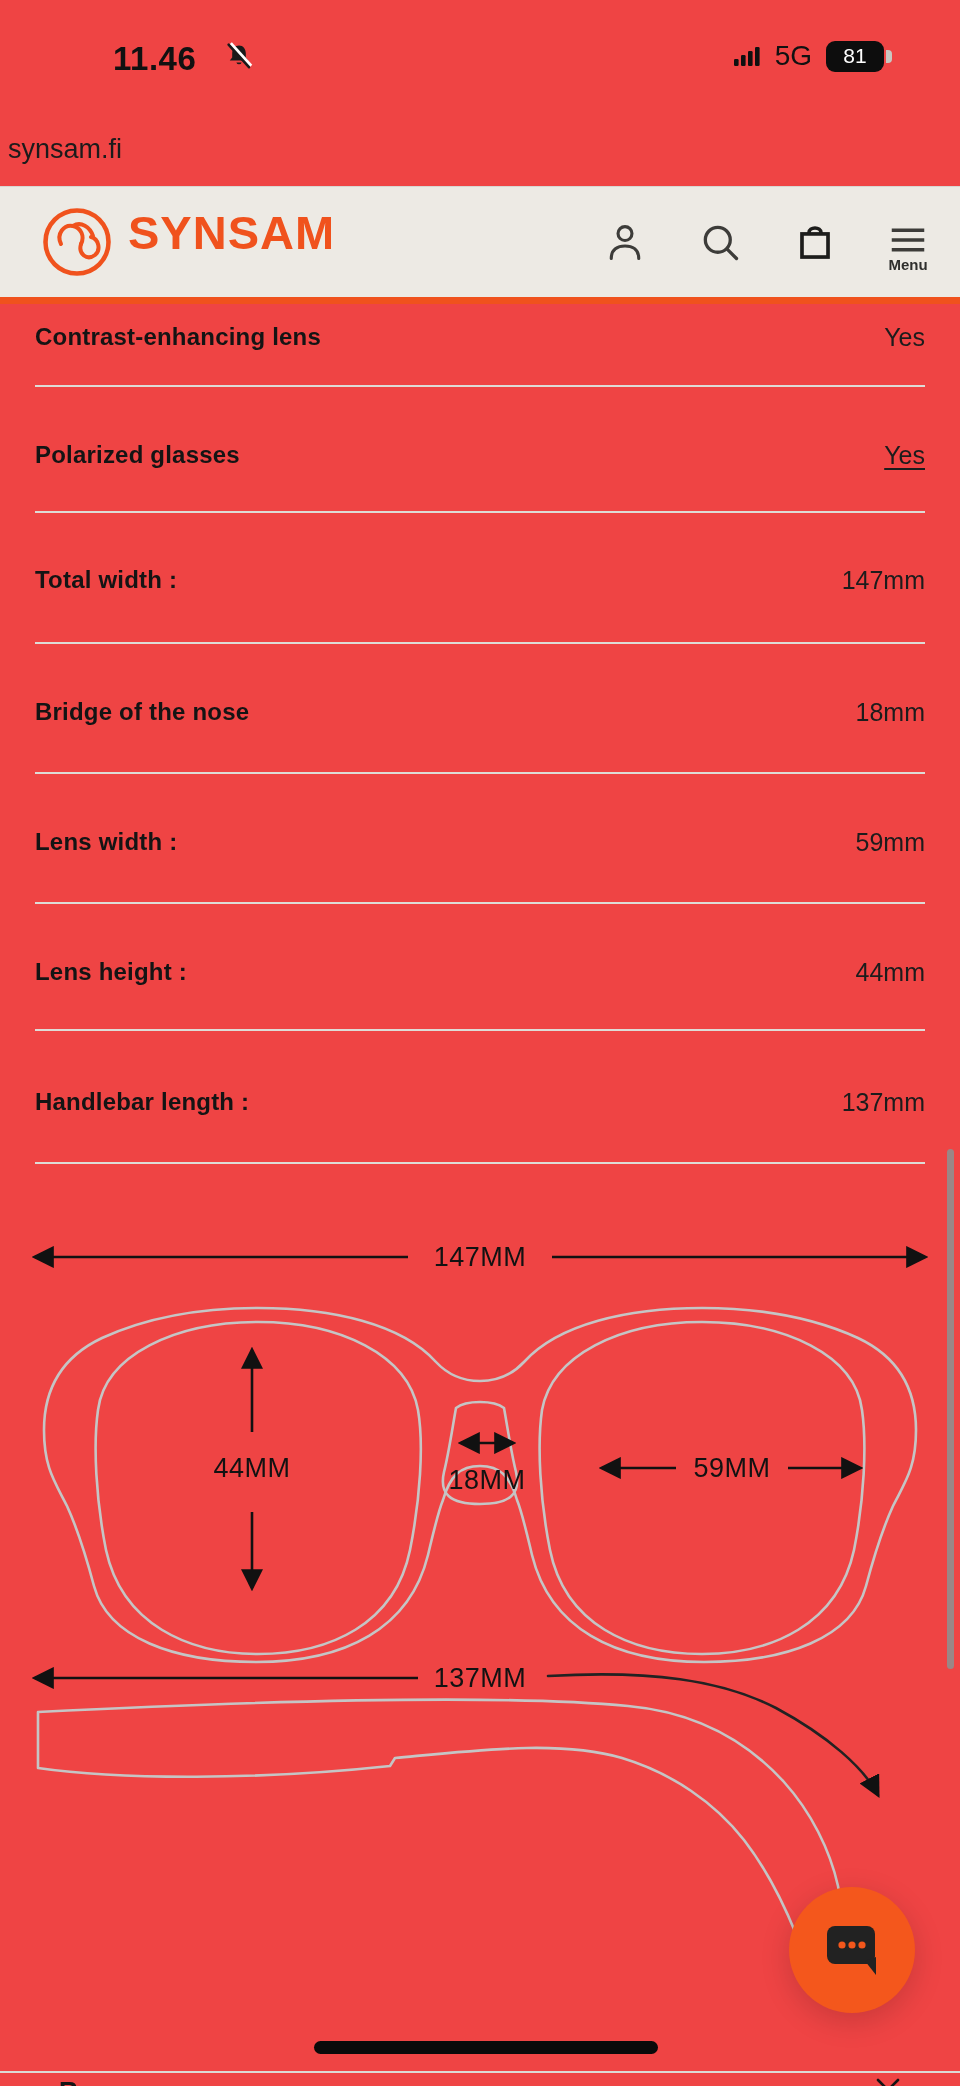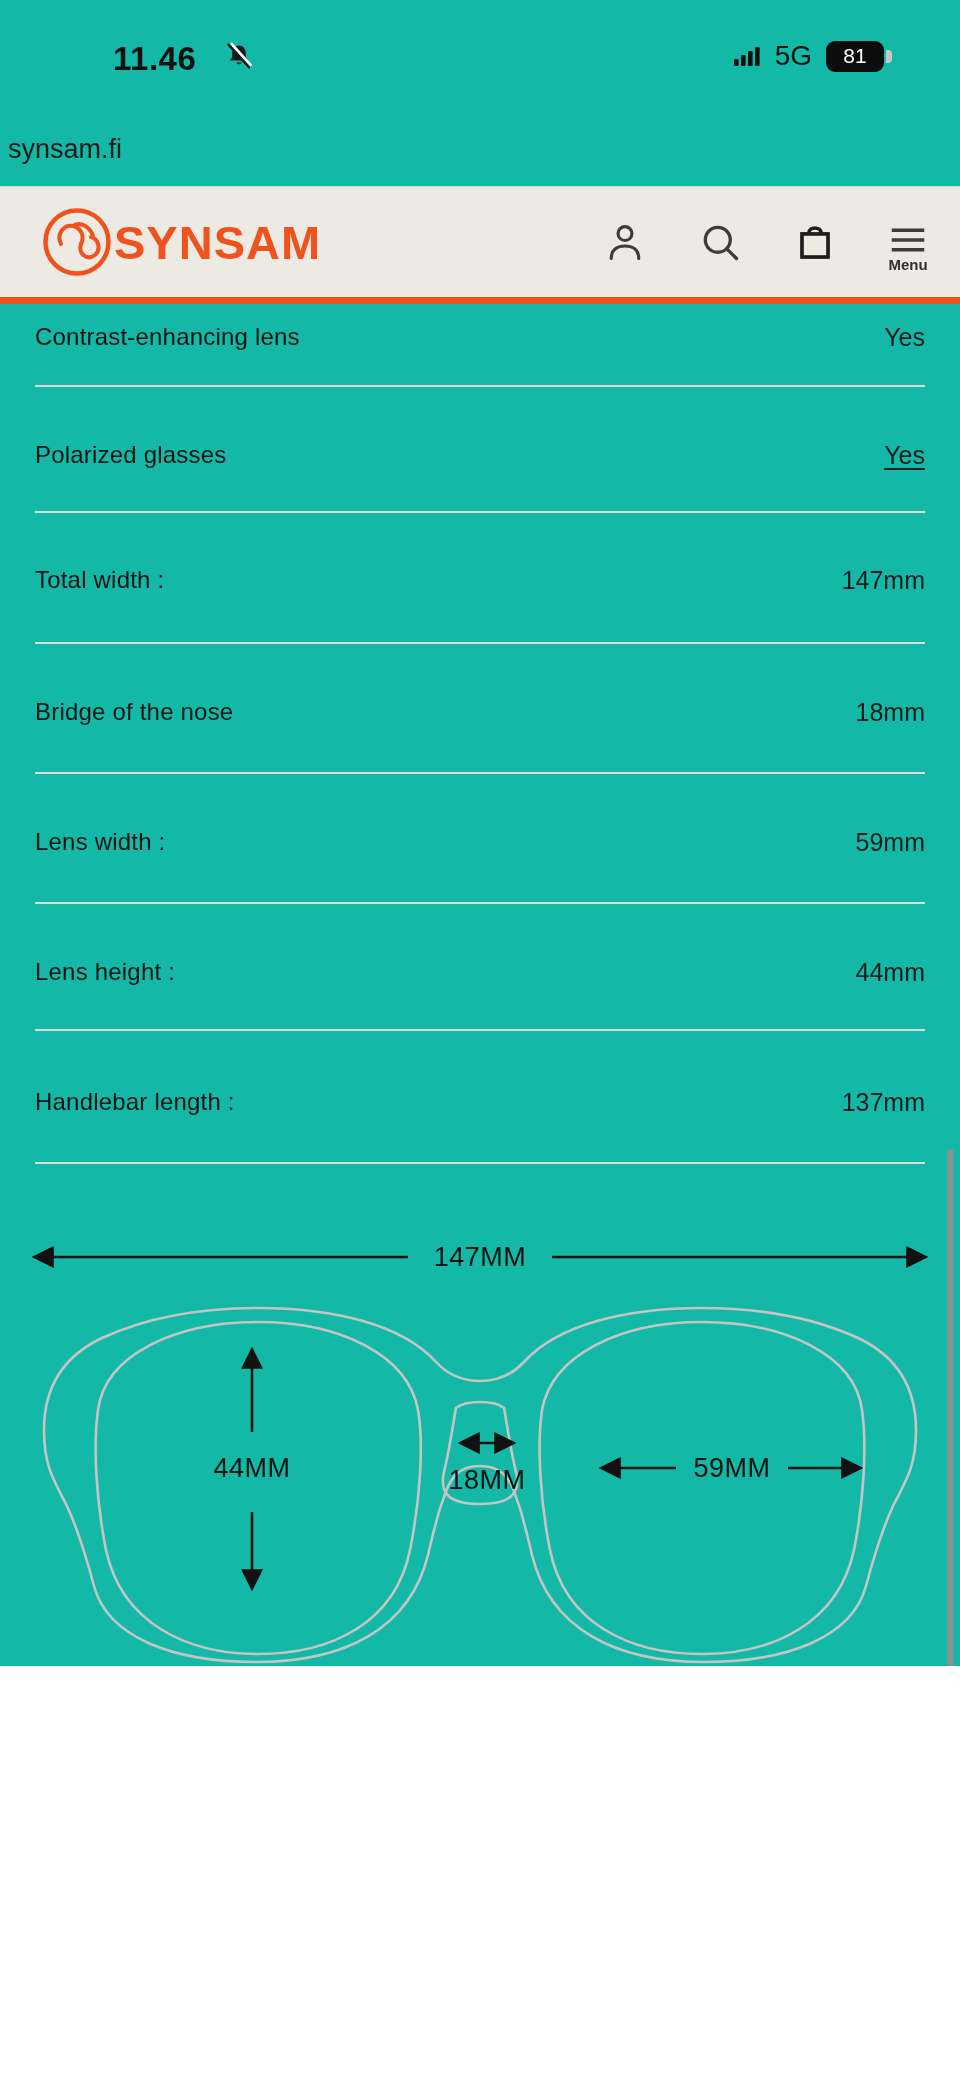--- a/index.html
+++ b/index.html
@@ -1,45 +1,45 @@
 <!DOCTYPE html>
 <html><head>
 <meta charset="utf-8">
 <style>
   html,body{margin:0;padding:0;background:#ffffff;}
-  .screen{position:relative;width:960px;height:1666px;background:#14b8a6;overflow:hidden;
+  .screen{position:relative;width:960px;height:2086px;background:#ef4444;overflow:hidden;
           font-family:"Liberation Sans","DejaVu Sans",sans-serif;}
 
   
   .status-time{position:absolute;left:113px;top:40px;font-size:33px;font-weight:700;color:#111;letter-spacing:.5px;}
   .bell-icon{position:absolute;left:224px;top:42px;}
   .status-right{position:absolute;right:68px;top:40px;display:flex;align-items:center;gap:14px;text-align:right;}
   .net-label{font-size:28px;color:#111;font-weight:500;}
   .battery{position:relative;display:flex;align-items:center;}
   .battery-body{width:58px;height:31px;background:#0d0d0d;border-radius:9px;display:flex;align-items:center;justify-content:center;}
   .battery-body span{color:#fff;font-size:21px;font-weight:400;}
   .battery-nub{width:6px;height:13px;background:#c9c7c1;border-radius:0 4px 4px 0;margin-left:2px;}
 
   
   .url-text{position:absolute;left:8px;right:0;top:134px;text-align:left;font-size:27px;color:#1b1b1b;}
 
   
   .header{position:absolute;left:0;top:186px;width:960px;height:110px;background:#edeae4;
           border-top:1px solid #d8d6d2;border-bottom:7px solid #f0521d;
           display:flex;align-items:center;justify-content:space-between;}
-  .logo{display:flex;align-items:center;gap:0;margin-left:40px;cursor:pointer;}
+  .logo{display:flex;align-items:flex-start;gap:14px;margin-left:40px;cursor:pointer;}
   .logo-text{font-size:47px;font-weight:700;color:#f0521d;letter-spacing:1px;}
   .header-icons{display:flex;align-items:center;gap:51px;margin-right:32px;}
   .hicon{cursor:pointer;}
   .menu-btn{display:flex;flex-direction:column;align-items:center;cursor:pointer;margin-top:16px;}
   .menu-btn span{font-size:15px;font-weight:600;color:#2f2f2d;margin-top:3px;}
 
   
   .spec-row{position:absolute;left:35px;right:35px;height:44px;display:flex;justify-content:space-between;align-items:center;}
-  .spec-label{font-size:24px;font-weight:400;color:#141414;letter-spacing:.2px;}
+  .spec-label{font-size:24px;font-weight:700;color:#141414;letter-spacing:.2px;}
   .spec-value{font-size:25px;font-weight:400;color:#1c1c1c;}
   .underlined{text-decoration:underline;text-underline-offset:4px;cursor:pointer;}
   .divider{position:absolute;left:35px;right:35px;height:2px;background:#dedcd6;}
 
   
   .diagram{position:absolute;left:0;top:1200px;}
   .dim-line{stroke:#111;stroke-width:2.6;}
   .dim-text{font-family:"Liberation Sans","DejaVu Sans",sans-serif;font-size:27px;fill:#121212;letter-spacing:.5px;}
   .glass{fill:none;stroke:#c5c5c5;stroke-width:2.6;stroke-linejoin:round;stroke-linecap:round;}
   .curve-arrow{fill:none;stroke:#222;stroke-width:2.6;stroke-linecap:round;}

